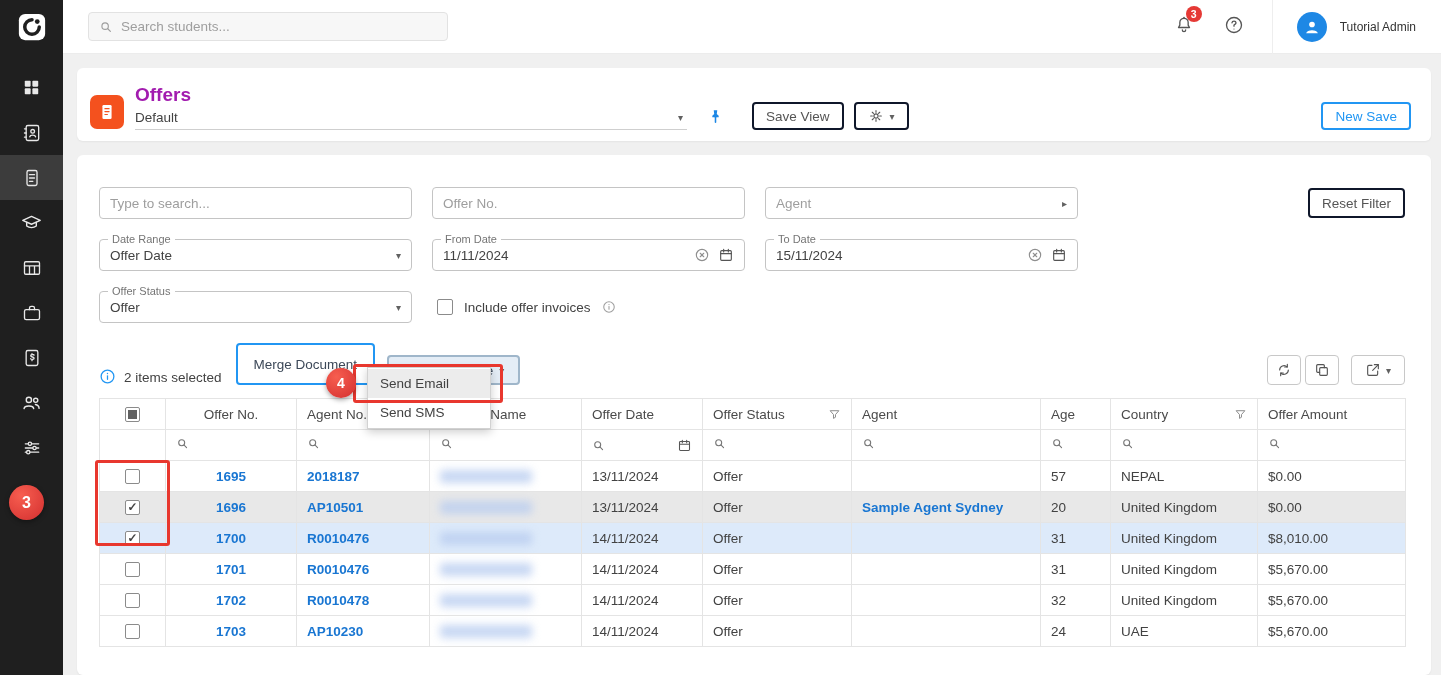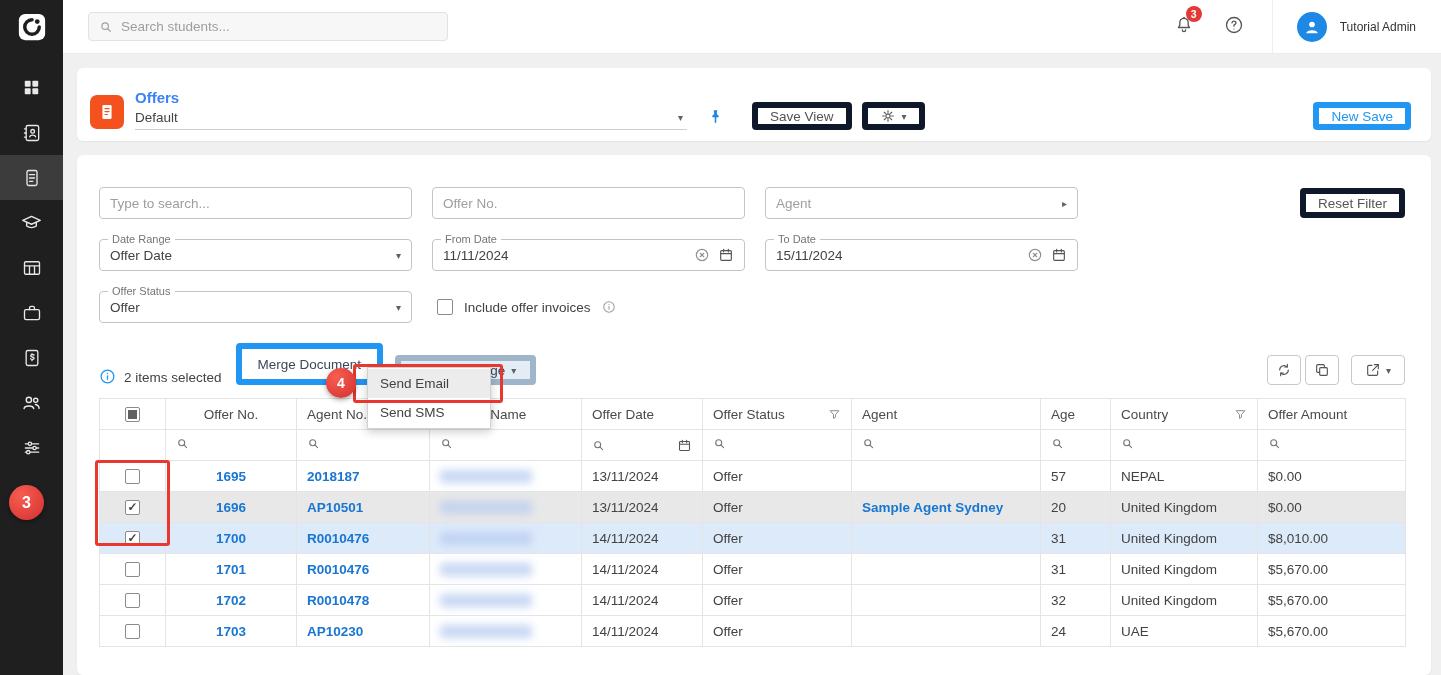--- a/index.html
+++ b/index.html
@@ -27,24 +27,24 @@
   .user-chip { display:flex; align-items:center; gap:13px; cursor:pointer; }
   .avatar { width:30px; height:30px; border-radius:50%; background:#1e88e5; display:flex; align-items:center; justify-content:center; }
   .user-name { font-size:12px; color:#333; }
 
   
   .page { flex:1; padding:14px 10px 0 14px; overflow:hidden; }
   .card { background:#fff; border-radius:6px; box-shadow:0 1px 2px rgba(0,0,0,.05); }
   .pagehead { height:73px; display:flex; align-items:flex-end; padding:0 20px 11px 13px; margin-bottom:14px; }
   .offers-icon { width:34px; height:34px; border-radius:7px; background:#f4511e; display:flex; align-items:center; justify-content:center; margin-bottom:1px; }
   .title-block { margin-left:11px; width:552px; }
-  .page-title { font-size:15px; font-weight:bold; color:#3b82f6; margin-bottom:4px; }
+  .page-title { font-size:19px; font-weight:bold; color:#a21caf; margin-bottom:4px; }
   .view-select { display:flex; align-items:center; justify-content:space-between; border-bottom:1px solid #cfcfcf; padding:0 4px 4px 0; cursor:pointer; color:#424242; }
   .pin-wrap { margin-left:20px; margin-bottom:2px; cursor:pointer; }
-  .btn { height:28px; padding:0 12px; border:6px solid #0f172a; border-radius:4px; background:#fff; font-size:13.5px; color:#555; display:inline-flex; align-items:center; gap:6px; cursor:pointer; white-space:nowrap; }
+  .btn { height:28px; padding:0 12px; border:2px solid #0f172a; border-radius:4px; background:#fff; font-size:13.5px; color:#555; display:inline-flex; align-items:center; gap:6px; cursor:pointer; white-space:nowrap; }
   .btn-blue { border-color:#2196f3; color:#2196f3; }
   .caret { font-size:10px; color:#616161; }
   .mL28 { margin-left:28px; } .mL10 { margin-left:10px; } .mLauto { margin-left:auto; }
 
   
   .body-card { height:520px; padding:32px 26px 0 22px; position:relative; }
   .filter-row { display:flex; gap:20px; margin-bottom:20px; align-items:center; }
   .f-field { width:313px; height:32px; border:1px solid #c4c4c4; border-radius:4px; background:#fff; display:flex; align-items:center; padding:0 10px; position:relative; gap:6px; }
   .f-field input { border:none; outline:none; width:100%; font:inherit; color:#b91c1c; background:transparent; }
   .f-field input::placeholder { color:#9e9e9e; }

